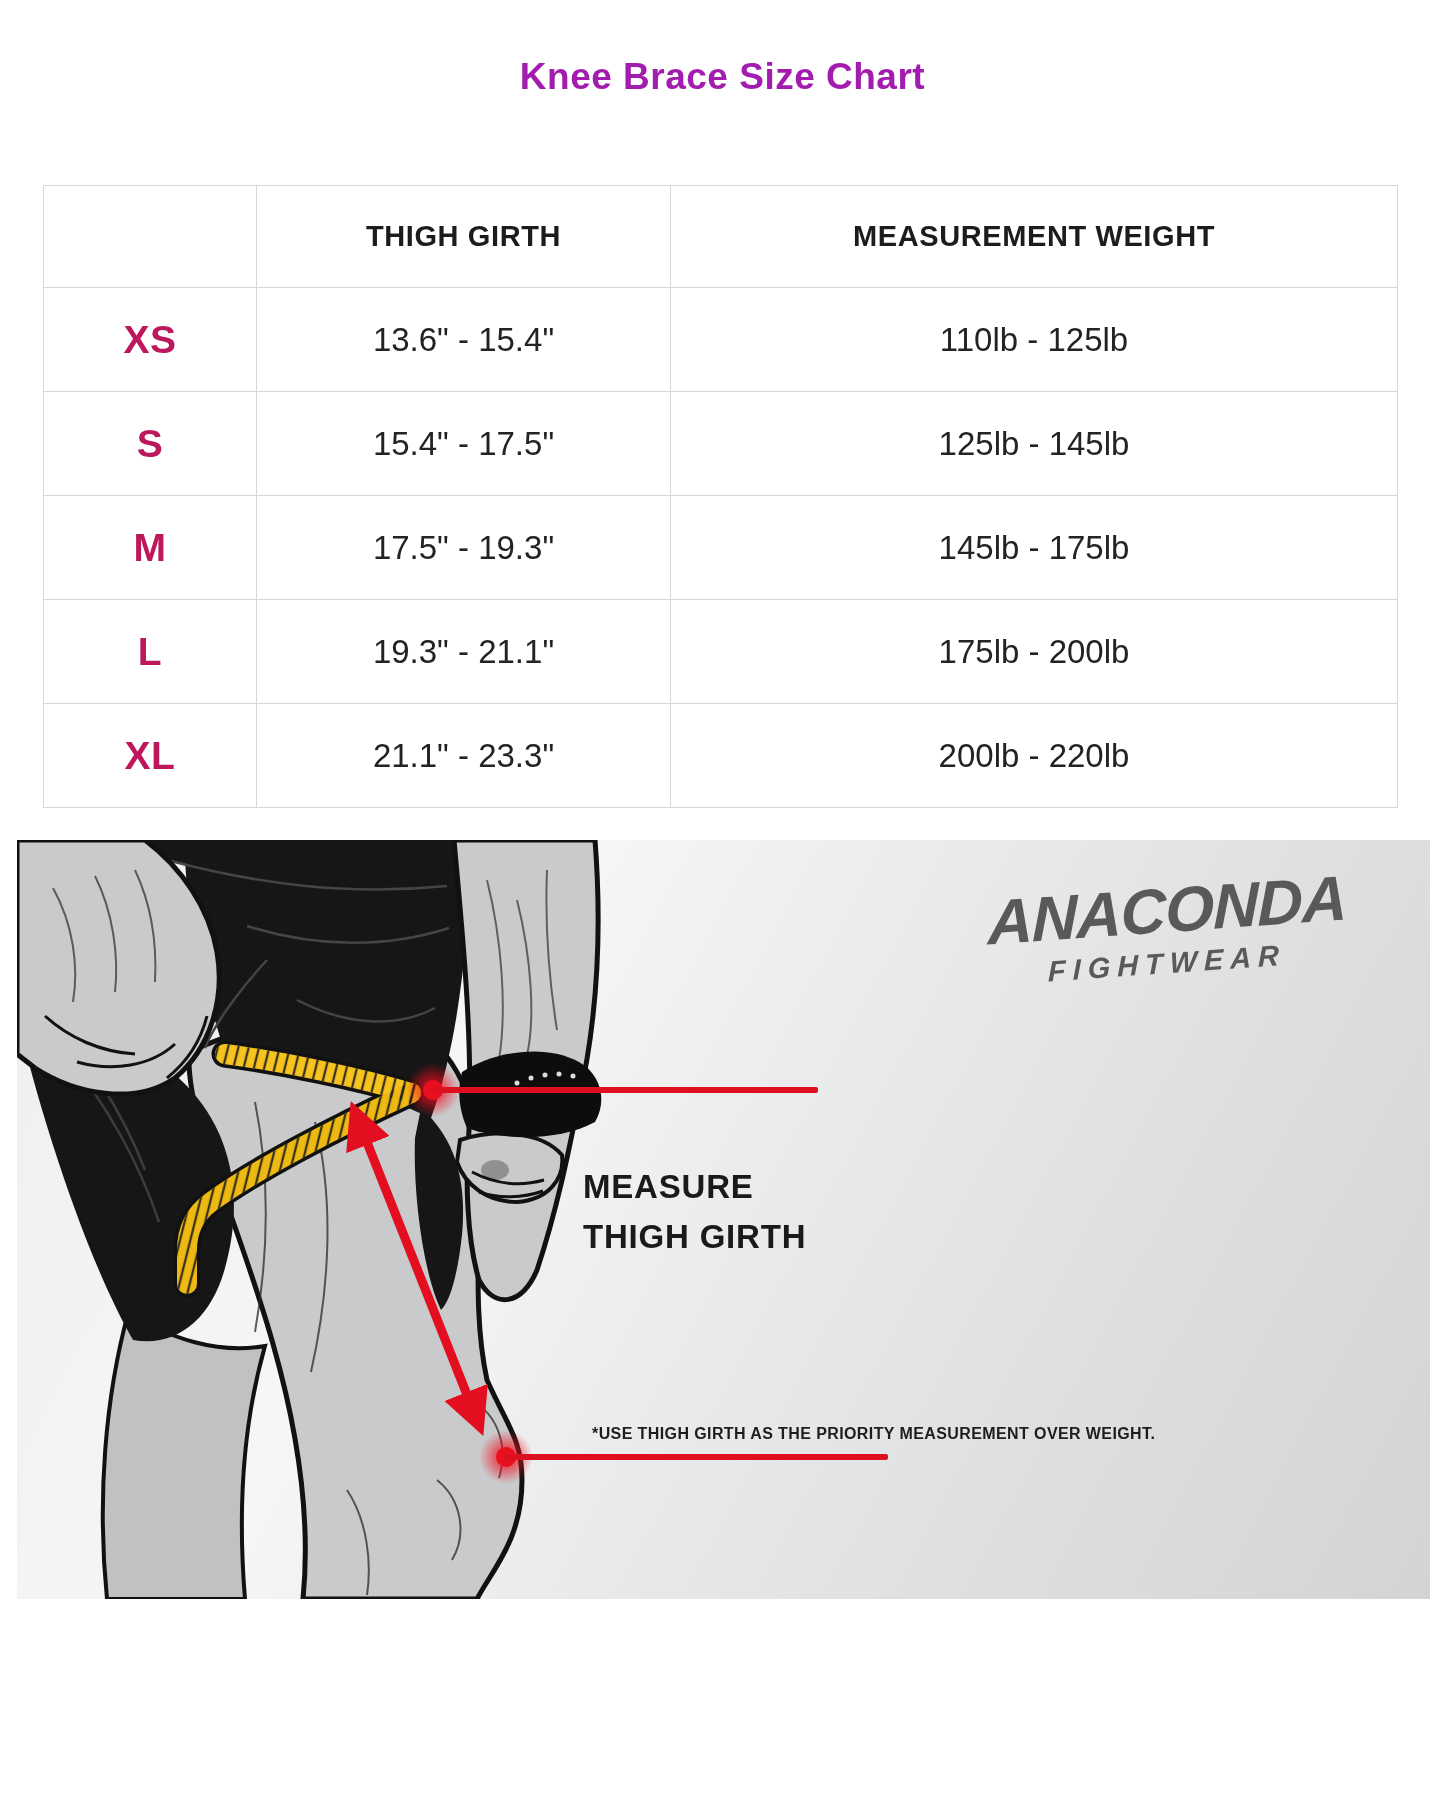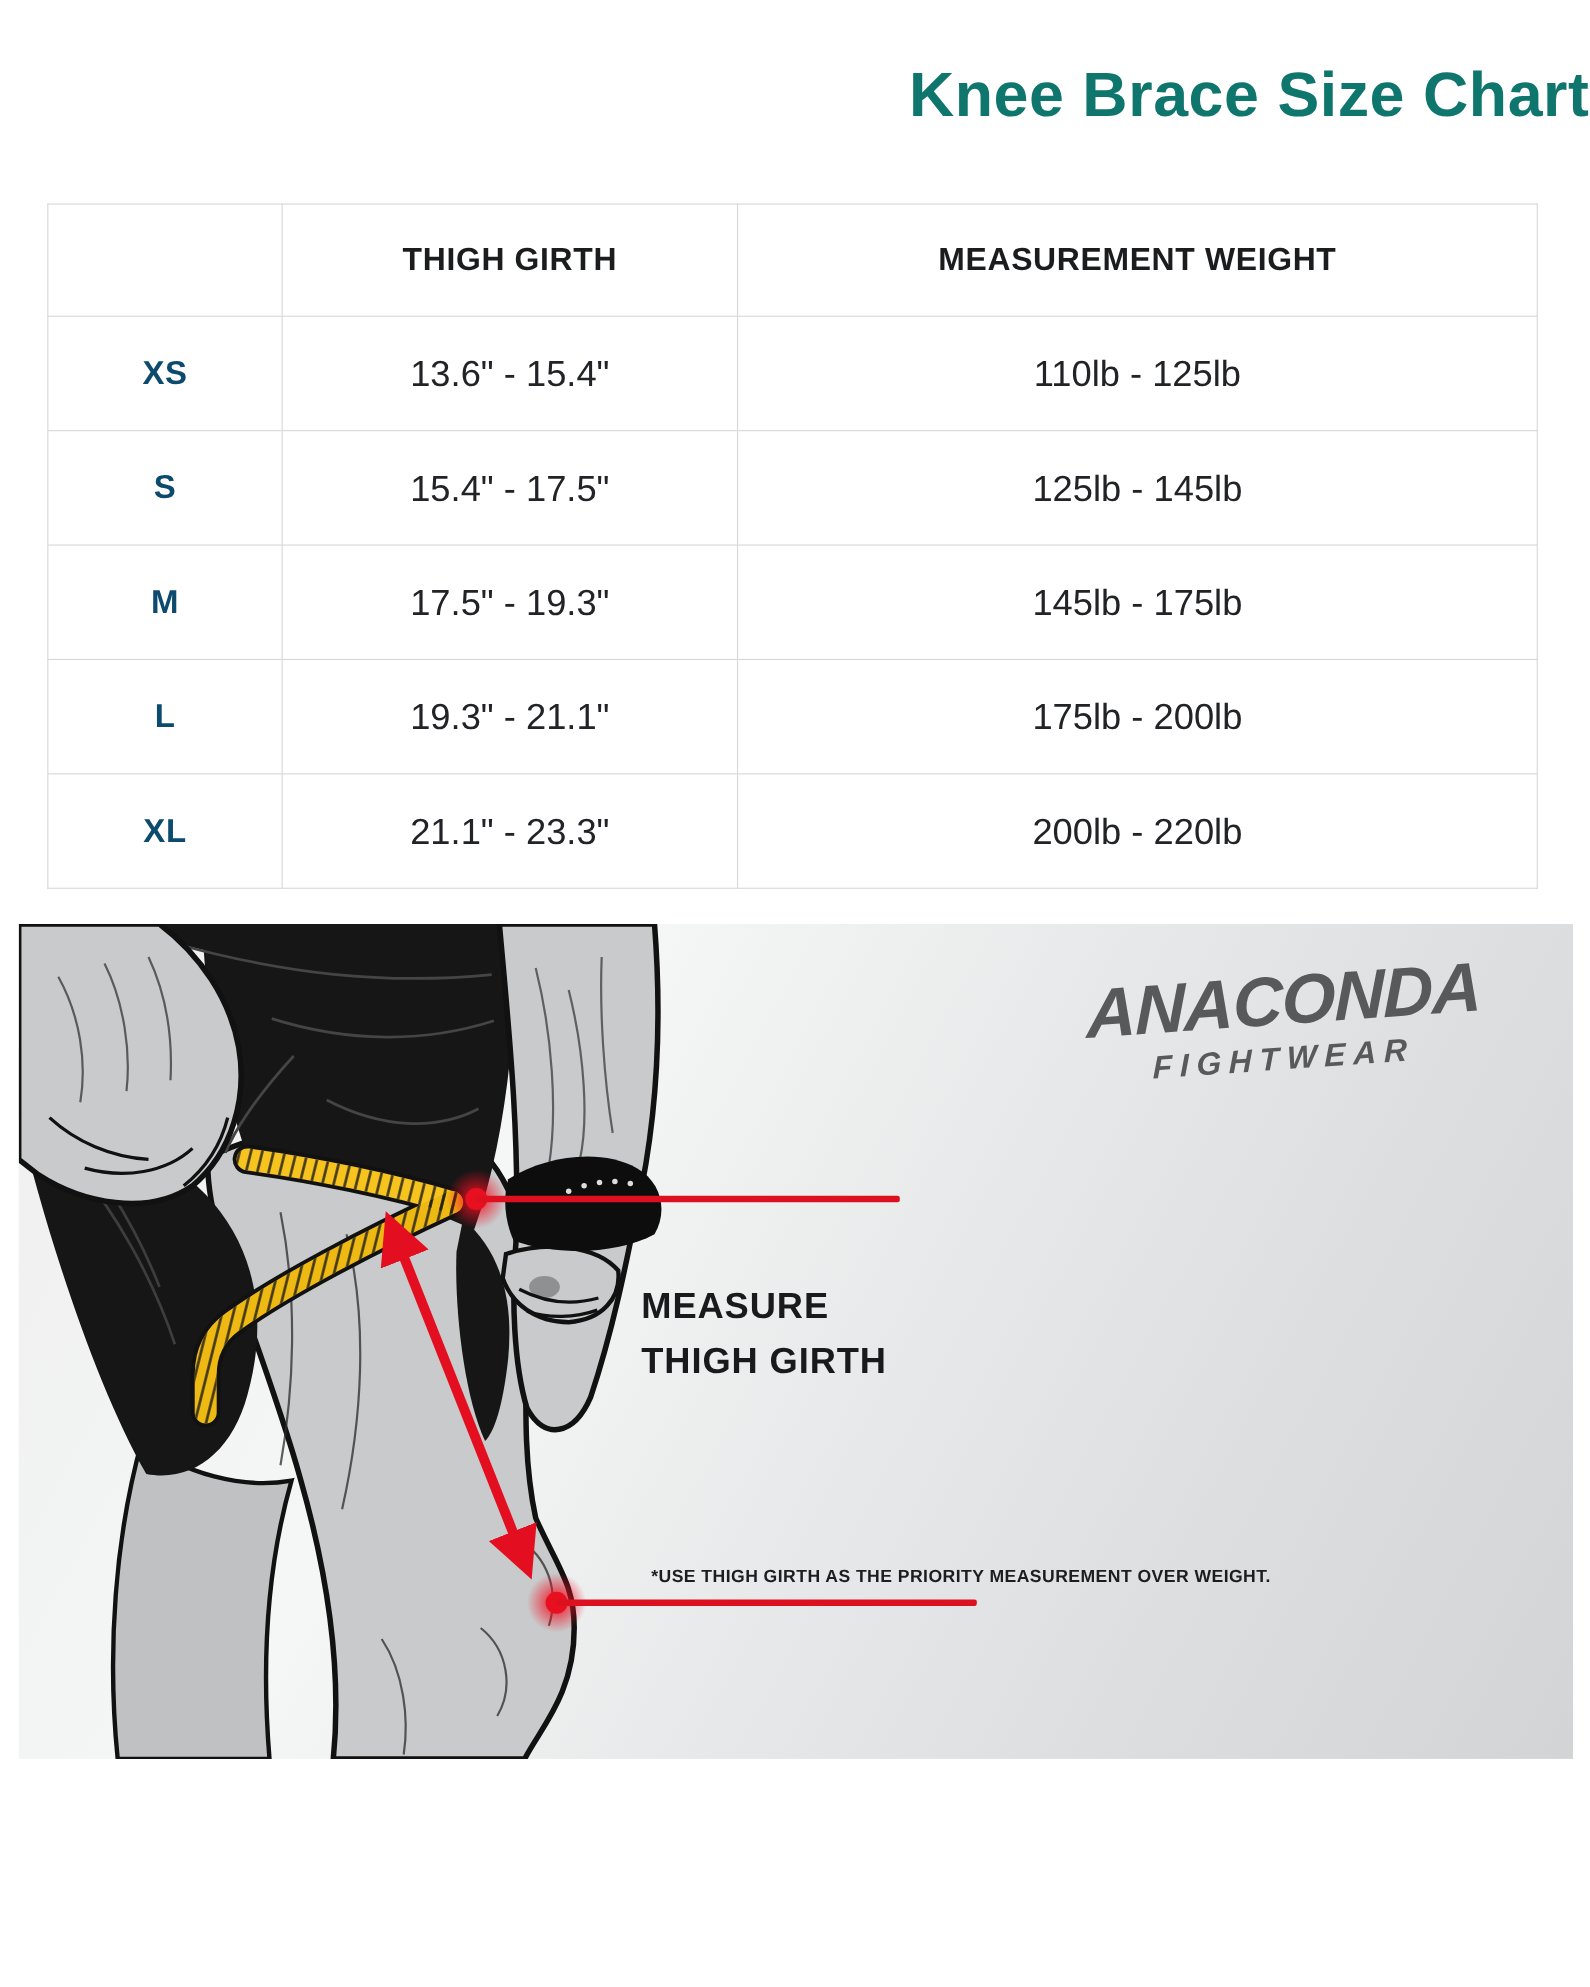--- a/index.html
+++ b/index.html
@@ -4,39 +4,39 @@
 <style>
   html,body{margin:0;padding:0;}
   body{
     width:1445px;height:1806px;background:#ffffff;
     font-family:"Liberation Sans", sans-serif;
     -webkit-font-smoothing:antialiased;
     overflow:hidden;
   }
   h1.page-title{
     margin:0;padding-top:58px;height:60px;
-    text-align:right;font-size:57px;line-height:1;
-    font-weight:800;letter-spacing:.5px;color:#0f766e;
+    text-align:center;font-size:37px;line-height:1;
+    font-weight:800;letter-spacing:.5px;color:#a21caf;
   }
   table.size-table{
     border-collapse:collapse;table-layout:fixed;
     width:1354px;margin:67px 0 0 43px;
   }
   .size-table col.c1{width:213px;}
   .size-table col.c2{width:414px;}
   .size-table col.c3{width:727px;}
   .size-table th,.size-table td{
     border:1px solid #d5d8da;text-align:center;vertical-align:middle;
     padding:0;background:#ffffff;
   }
   .size-table thead tr{height:102px;}
   .size-table tbody tr{height:104px;}
   .size-table th{font-size:29px;font-weight:700;letter-spacing:.6px;color:#1b1c1e;}
   .size-table td{font-size:33px;font-weight:400;color:#222326;}
-  .size-table td.size{font-size:30px;font-weight:700;color:#0c4a6e;letter-spacing:.5px;}
+  .size-table td.size{font-size:39px;font-weight:700;color:#be185d;letter-spacing:.5px;}
   .panel{
     position:relative;width:1413px;height:759px;margin:32px 0 0 17px;
     background:linear-gradient(118deg,#efefef 0%,#f5f6f6 32%,#dcdedf 76%,#d2d4d5 100%);
     overflow:hidden;
   }
   .panel svg{position:absolute;left:0;top:0;display:block;}
   .logo{
     position:absolute;left:952px;top:36px;width:396px;text-align:center;
     color:#58595b;transform:rotate(-4deg) skewX(-4deg);
   }

